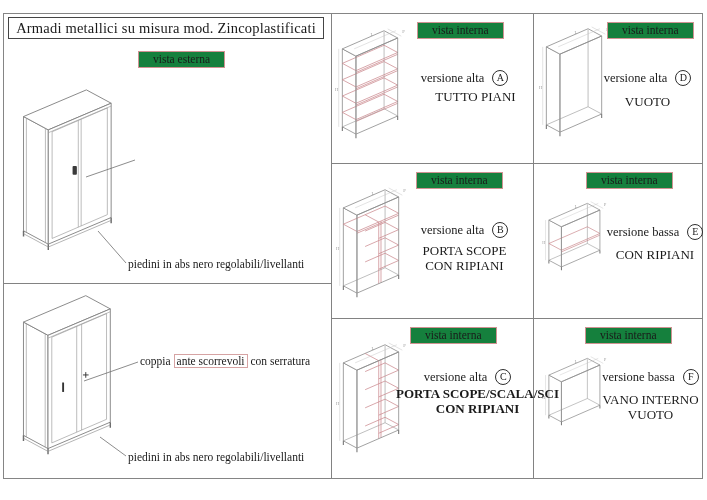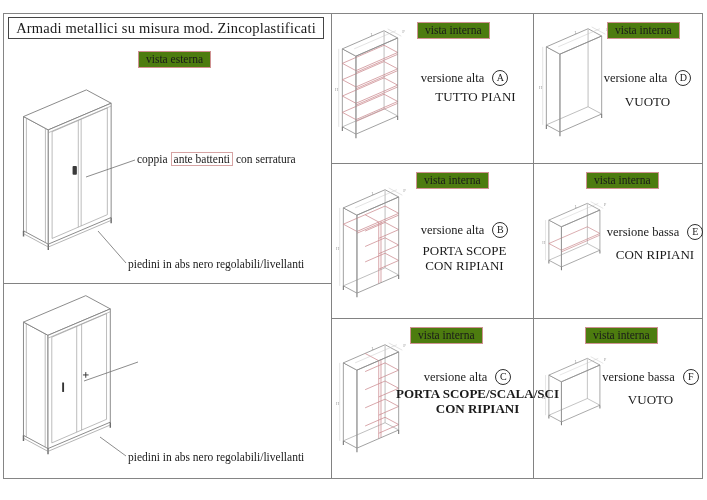--- a/index.html
+++ b/index.html
@@ -3,22 +3,22 @@
 <meta charset="utf-8">
 <style>
   html,body{margin:0;padding:0;background:#fff;}
   #page{position:relative;width:707px;height:500px;background:#fff;overflow:hidden;
         font-family:"Liberation Serif",serif;color:#1a1a1a;}
   .abs{position:absolute;}
   .outer-border{left:3px;top:13px;width:700px;height:466px;border:1px solid #858585;box-sizing:border-box;}
   .gline{background:#828282;z-index:1;}
   .title-box{left:8px;top:17px;width:314px;height:20px;border:1px solid #454545;
              text-align:center;line-height:20px;font-size:14.5px;letter-spacing:.2px;background:#fff;z-index:2;}
-  .view-label{border:1px solid #cf9292;background:#4d7c0f;font-size:11.5px;line-height:13px;
-              padding:1px 7px;white-space:nowrap;z-index:3;}
+  .view-label{border:1px solid #cf9292;background:#15803d;font-size:11.5px;line-height:13px;
+              padding:1px 14px;white-space:nowrap;z-index:3;}
   .annotation{font-size:11.5px;white-space:nowrap;z-index:3;line-height:14px;}
   .annotation .hl{border:1px solid #d6a3a3;padding:0 2px;}
   .cell-text{display:flex;flex-direction:column;align-items:center;z-index:4;}
   .version-row{display:flex;align-items:center;gap:8px;font-size:12.5px;white-space:nowrap;}
   .letter-badge{width:14px;height:14px;border:1px solid #2f2f2f;border-radius:50%;
                 display:inline-flex;align-items:center;justify-content:center;font-size:10px;line-height:1;}
   .cell-title{font-size:13px;text-align:center;line-height:15px;}
   .cell-title span{display:block;white-space:nowrap;}
   .ct-a{margin-top:3px;margin-left:22px;} .ct-b{margin-top:5px;} .ct-c{margin-top:1px;}
   .ct-d{margin-top:8px;} .ct-e{margin-top:7px;} .ct-f{margin-top:7px;}
@@ -78,24 +78,24 @@
       <path d="M76,87 L76,93 M73,90 L79,90" stroke-width="1"></path>
     </g>
     <g stroke="#6b6b6b" stroke-width="1.5" fill="none">
       <path d="M36,168 L36,174 M102,140 L102,146 M10,154 L10,160"></path>
     </g>
     <g stroke="#8f8f8f" stroke-width="0.7" fill="none">
       <path d="M36,171 L102,143 M10,157 L36,171"></path>
     </g>
   </svg>
 
-  <div class="abs annotation" style="left:137px;top:152px;">
-    <span>coppia </span><span class="hl">ante battenti</span><span> con serratura</span>
-  </div>
   <div class="abs annotation" style="left:128px;top:257px;">piedini in abs nero regolabili/livellanti</div>
+  <div class="abs annotation" style="left:140px;top:354px;">
+    <span>coppia </span><span class="hl">ante scorrevoli</span><span> con serratura</span>
+  </div>
   <div class="abs annotation" style="left:128px;top:450px;">piedini in abs nero regolabili/livellanti</div>
 
   <svg class="abs" style="left:0;top:0;pointer-events:none;z-index:2;" width="707" height="500" viewBox="0 0 707 500">
     <g stroke="#6f6f6f" stroke-width="0.8">
       <path d="M135,160 L86,177"></path>
       <path d="M126,263 L98,231"></path>
       <path d="M138,362 L84,381"></path>
       <path d="M126,456 L100,437"></path>
     </g>
   </svg>
@@ -292,17 +292,18 @@
       <span>CON RIPIANI</span>
     </div>
   </div>
 
   <div class="abs cell-text" style="left:588px;top:369px;width:125px;">
     <div class="version-row">
       <span>versione bassa</span>
       <span class="letter-badge">F</span>
     </div>
     <div class="cell-title ct-f">
+      <span>VANO INTERNO</span>
       <span>VUOTO</span>
     </div>
   </div>
 
 </div>
 
 </body></html>

